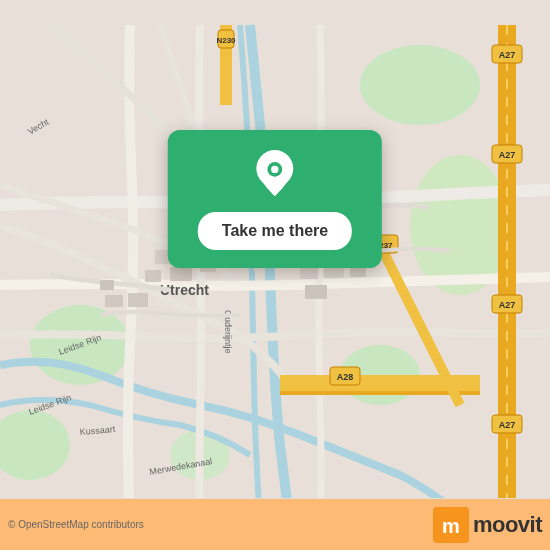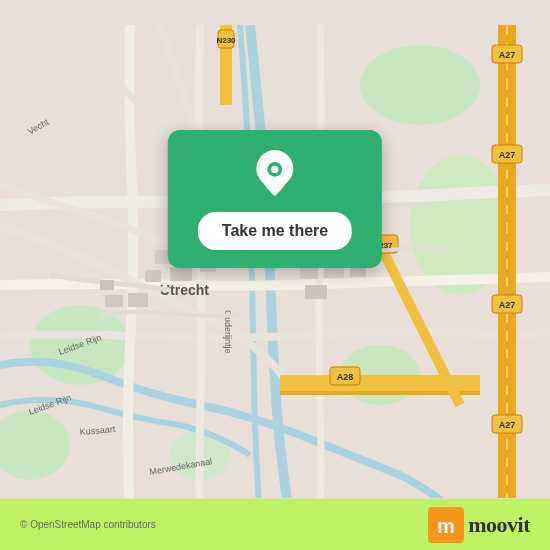--- a/index.html
+++ b/index.html
@@ -26,22 +26,22 @@
       position: absolute;
       top: 0; left: 0;
     }
 
     
     #bottom-bar {
       position: absolute;
       bottom: 0;
       left: 0;
       right: 0;
-      background: #bef264;
-      padding: 8px 20px;
+      background: #fdba74;
+      padding: 8px 8px;
       display: flex;
       align-items: center;
       justify-content: space-between;
       border-top: 1px solid #ddd;
       height: 52px;
     }
 
     #bottom-left {
       display: flex;
       flex-direction: column;
@@ -63,21 +63,20 @@
       display: flex;
       align-items: center;
       gap: 4px;
     }
 
     #moovit-logo-text {
       font-size: 22px;
       font-weight: 800;
       color: #333;
       letter-spacing: -0.5px;
-      font-family: Liberation Serif, serif;
     }
 
     
     #popup-card {
       position: absolute;
       top: 130px;
       left: 50%;
       transform: translateX(-50%);
       background: #2eaf6f;
       border-radius: 12px;

